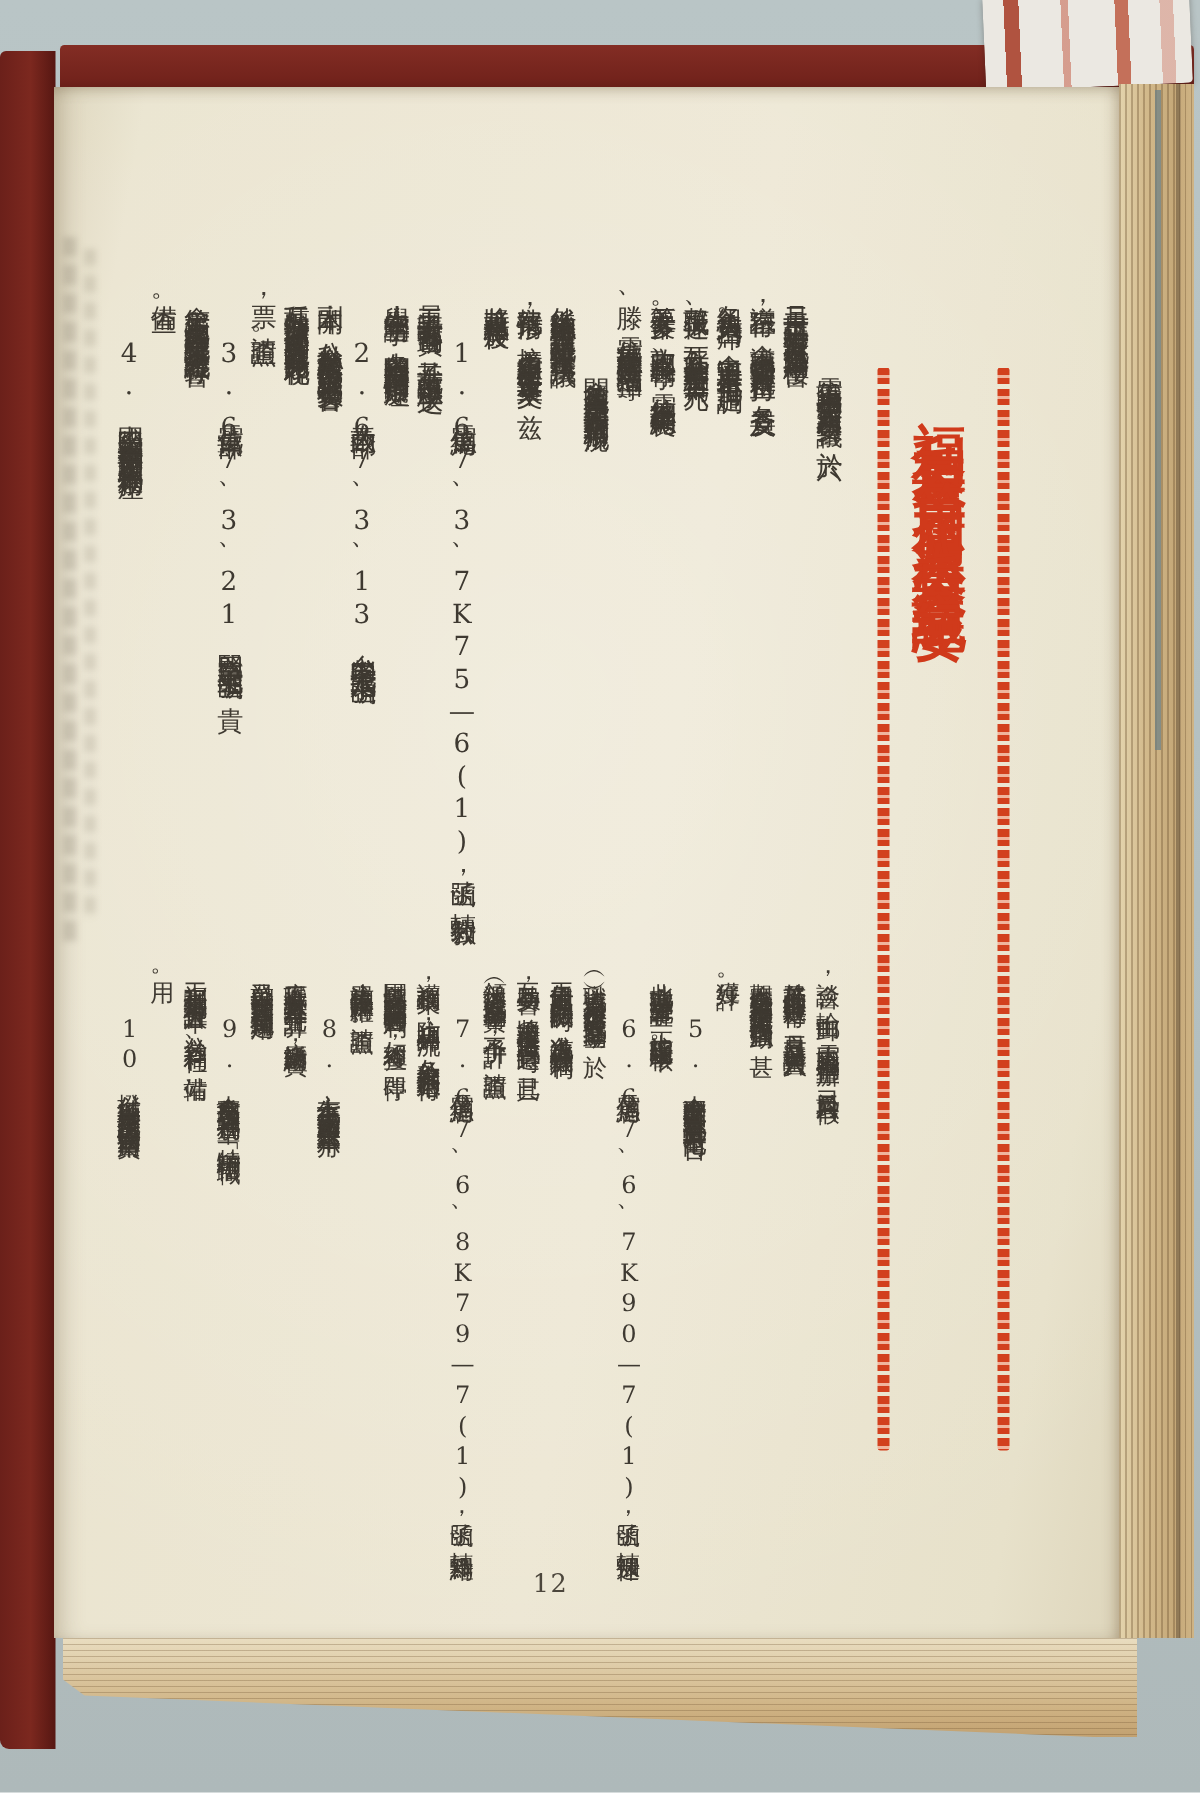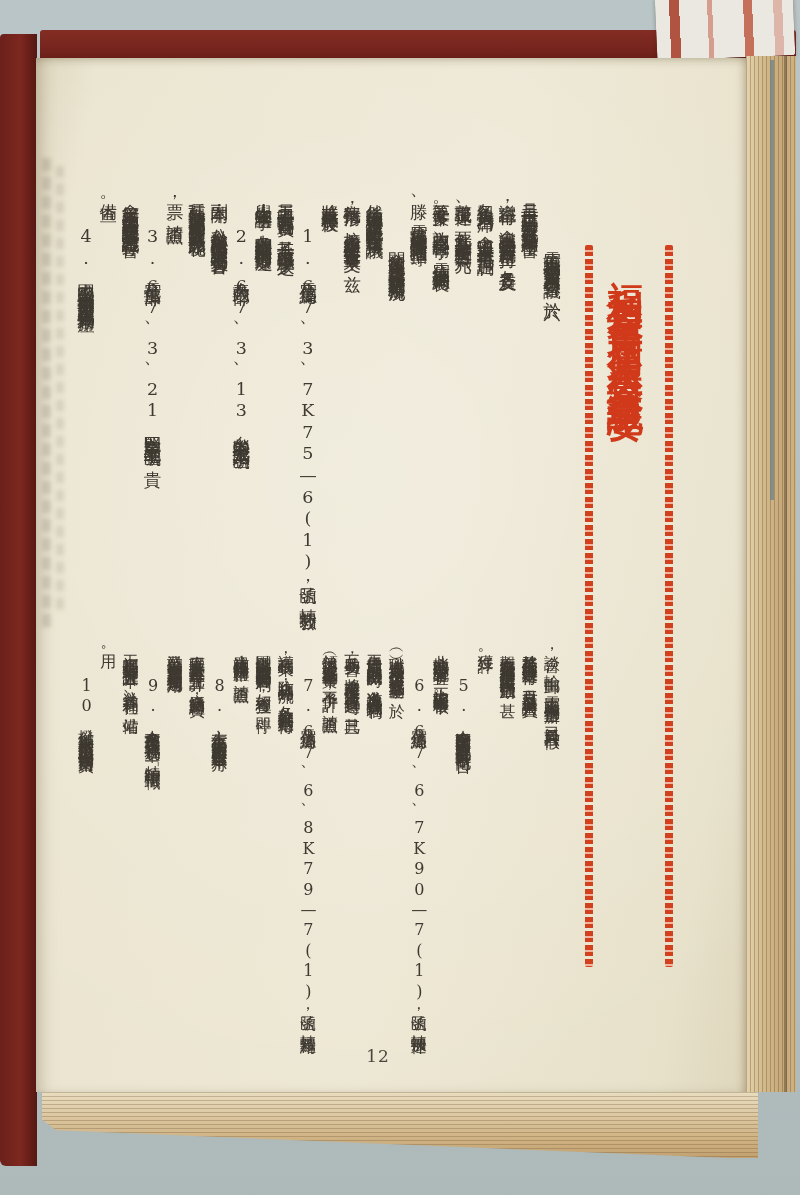--- a/index.html
+++ b/index.html
@@ -68,21 +68,21 @@
     justify-content:space-between;color:#3e3931;}
   .register .col{writing-mode:vertical-rl;text-orientation:upright;
     white-space:nowrap;}
   .upper{top:132px;height:462px;}
   .upper .col{font-size:17.5px;letter-spacing:1.6px;line-height:20px;}
   .upper .col.ind{padding-top:36px;}
   .upper .col.par{padding-top:48px;}
   .lower{top:584px;height:420px;}
   .lower .col{font-size:16px;letter-spacing:1.4px;line-height:20px;}
   .lower .col.ind{padding-top:34px;}
-  .pageno{left:320px;top:988px;width:44px;text-align:center;
+  .pageno{left:309px;top:988px;width:44px;text-align:center;
     font-size:17px;color:#4c463c;letter-spacing:1px;}
 </style>
 </head>
 <body>
 
 <div class="abs cover-top"></div>
 <div class="abs cover-left"></div>
 <div class="abs bookmark"></div>
 <div class="abs stack-right">
   <div class="abs streak-blue"></div>

